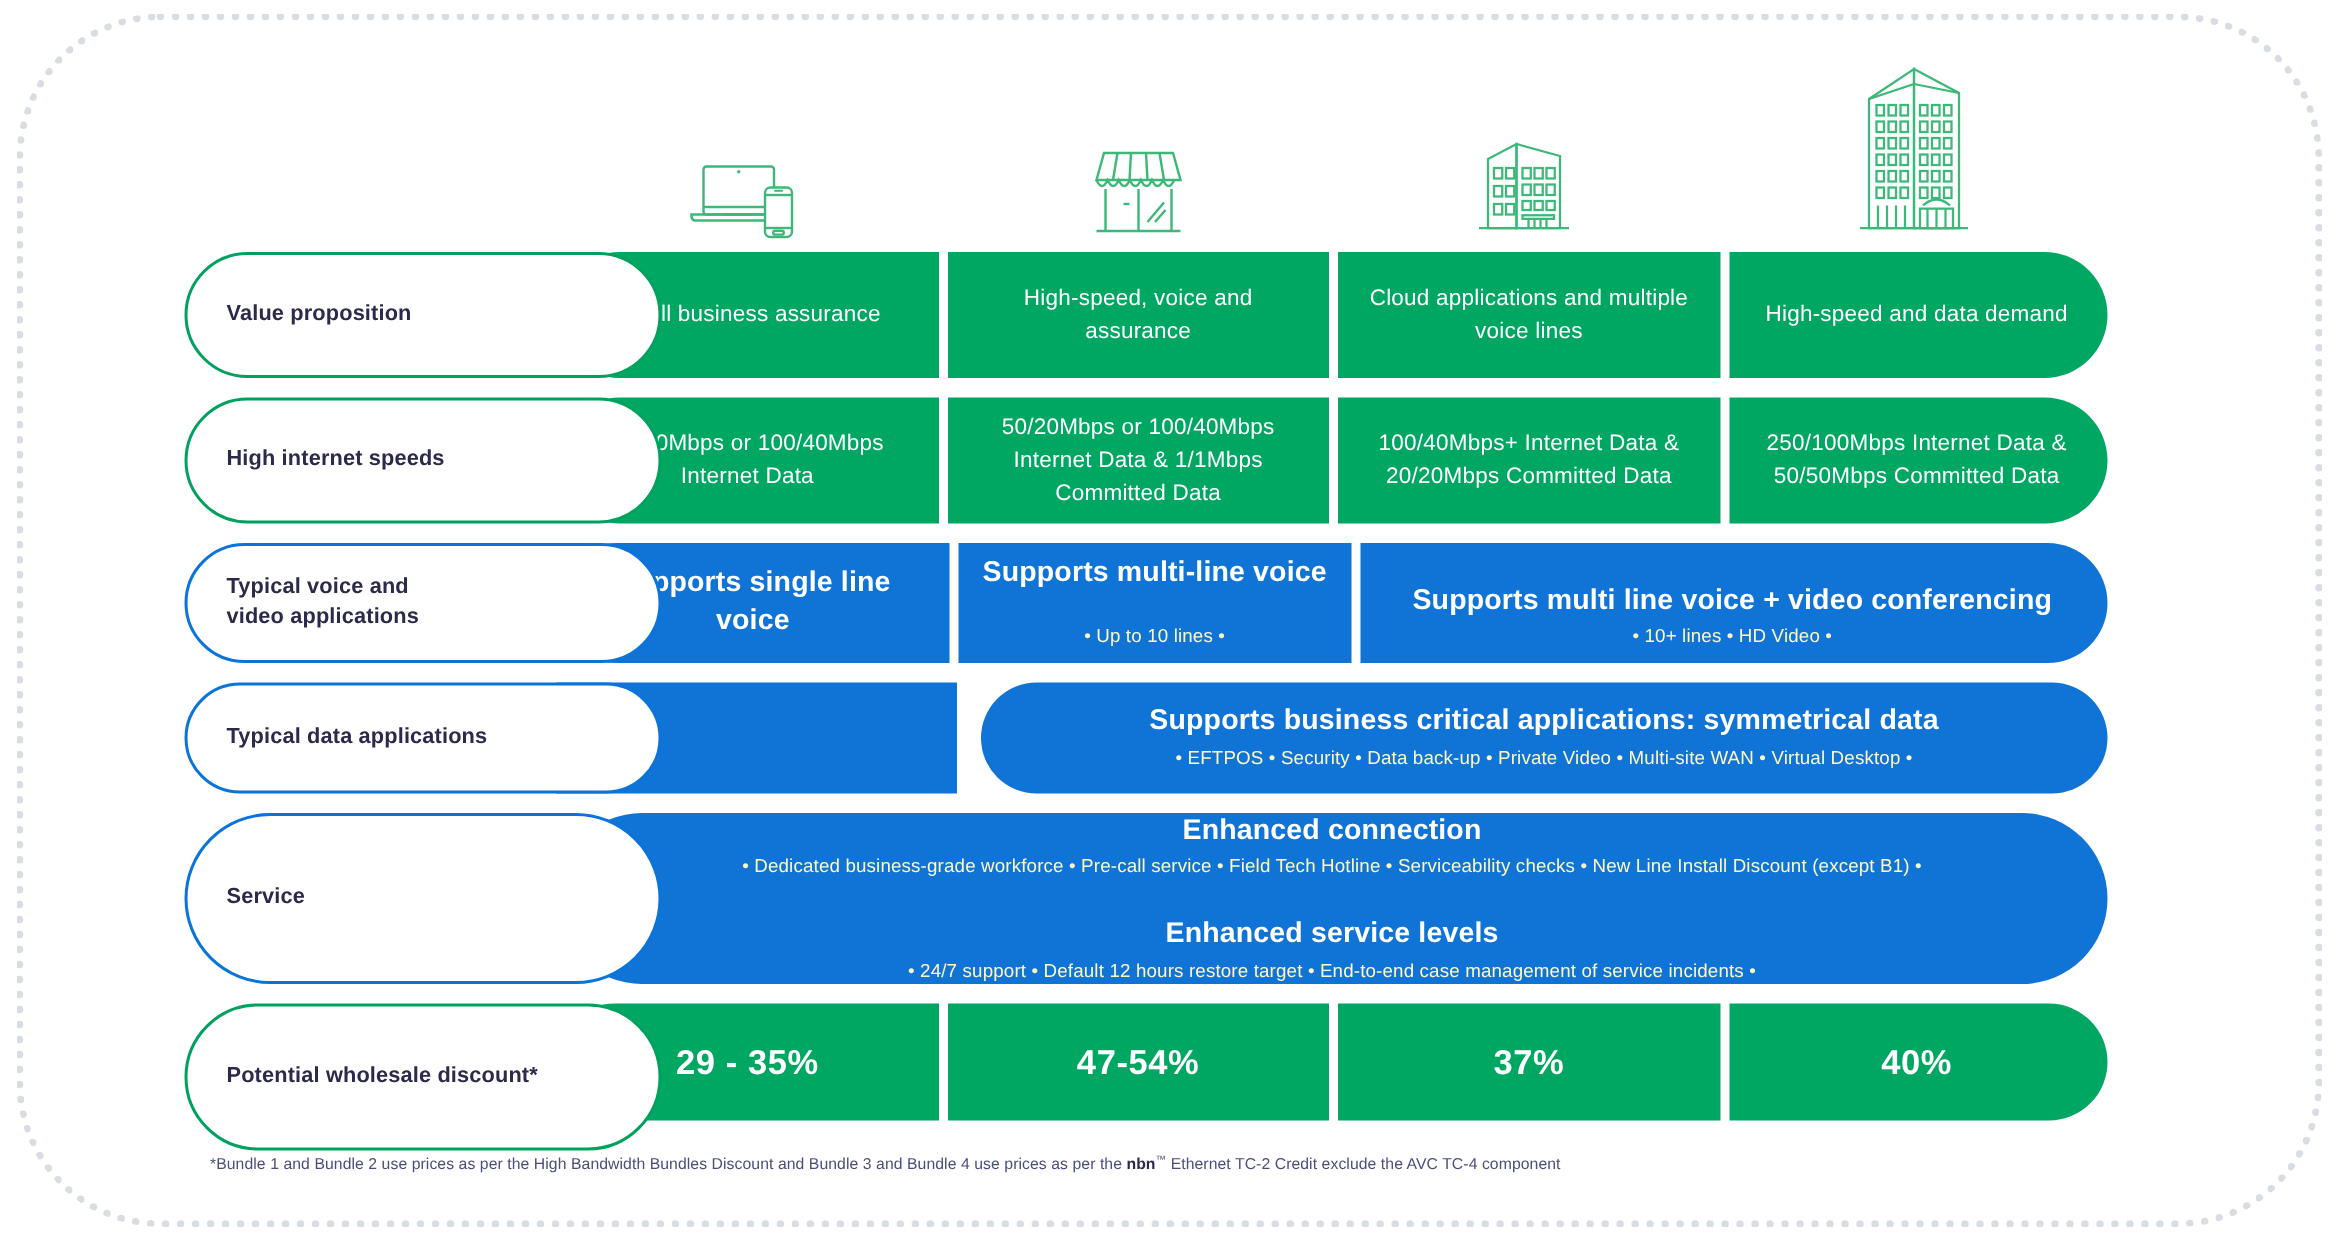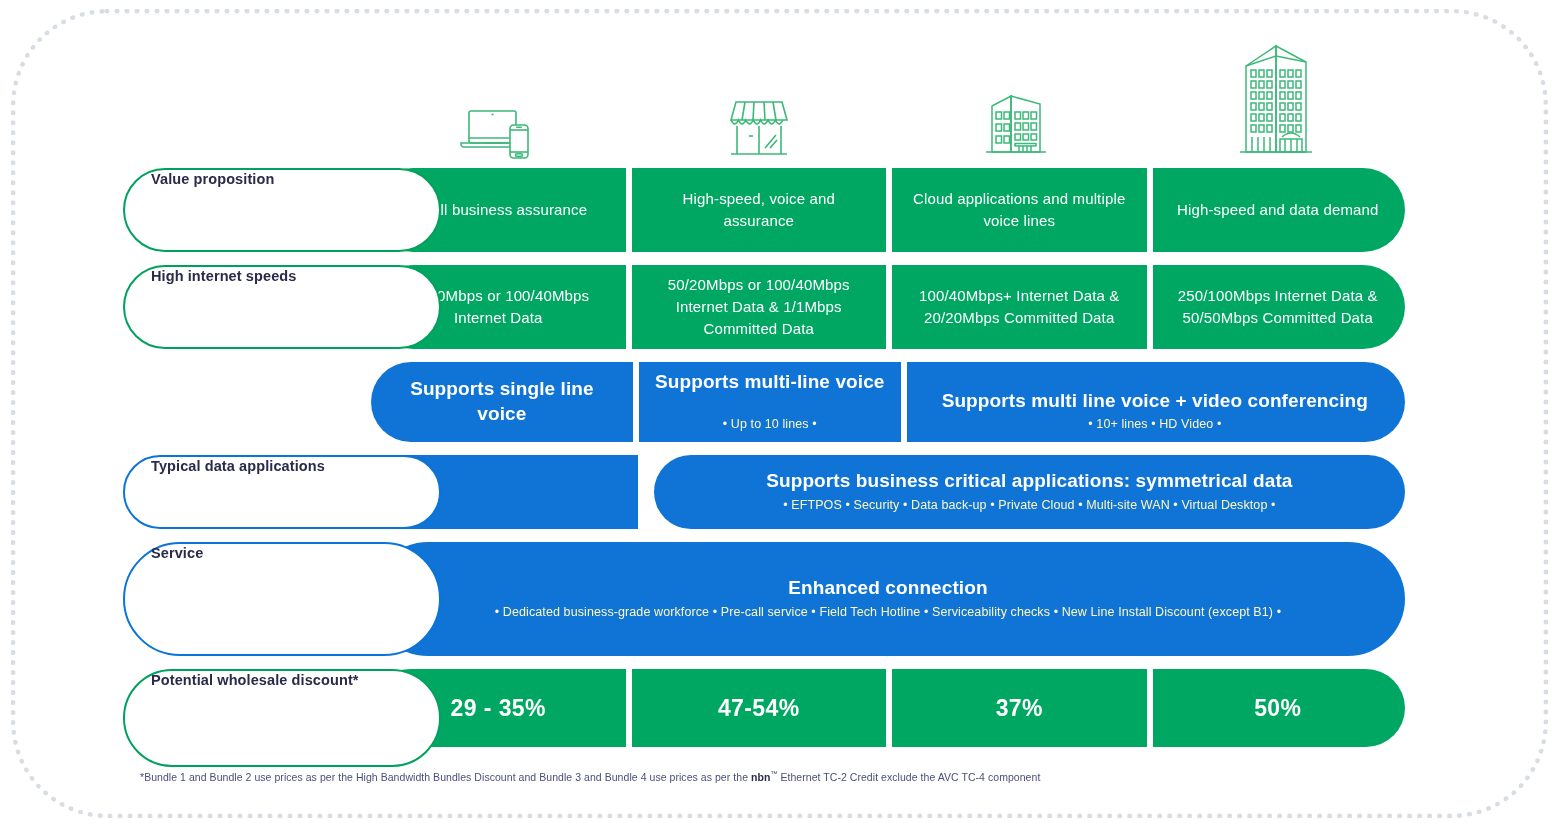--- a/index.html
+++ b/index.html
@@ -69,20 +69,21 @@
     position: absolute;
     left: 0;
     top: 0;
     bottom: 0;
     width: 318px;
     border: 2px solid #00a15d;
     border-radius: 999px;
     background: #ffffff;
     box-sizing: border-box;
     display: flex;
+    align-items: center;
     z-index: 3;
   }
   .row.blue .label-pill { border-color: #0a74da; }
   .label-text {
     padding-left: 26px;
     font-size: 14.5px;
     font-weight: bold;
     color: #2a2a4a;
     line-height: 1.35;
     letter-spacing: .1px;
@@ -356,20 +357,26 @@
         <div class="cell">
           <div class="plain">100/40Mbps+ Internet Data &amp; 20/20Mbps Committed Data</div>
         </div>
         <div class="cell last">
           <div class="plain">250/100Mbps Internet Data &amp; 50/50Mbps Committed Data</div>
         </div>
       </div>
     </div>
 
     <div class="row r-voice blue">
+      <div class="label-pill">
+        <div class="label-text">
+          <div>Typical voice and</div>
+          <div>video applications</div>
+        </div>
+      </div>
       <div class="cells span-voice">
         <div class="cell first c1">
           <div class="head">Supports single line voice</div>
         </div>
         <div class="cell c2">
           <div class="head">Supports multi-line voice</div>
           <div class="sub">• Up to 10 lines •</div>
         </div>
         <div class="cell last c34">
           <div class="head">Supports multi line voice + video conferencing</div>
@@ -379,55 +386,59 @@
     </div>
 
     <div class="row r-data blue">
       <div class="label-pill">
         <div class="label-text">Typical data applications</div>
       </div>
       <div class="cells span-data">
         <div class="cell blank"></div>
         <div class="cell only merged">
           <div class="head">Supports business critical applications: symmetrical data</div>
-          <div class="sub">• EFTPOS • Security  • Data back-up • Private Cloud • Multi-site WAN • Virtual Desktop •</div>
+          <div class="sub">• EFTPOS • Security  • Data back-up • Private Video • Multi-site WAN • Virtual Desktop •</div>
         </div>
       </div>
     </div>
 
     <div class="row r-service blue">
       <div class="label-pill">
         <div class="label-text">Service</div>
       </div>
       <div class="cells span-service">
         <div class="cell only">
           <div class="svc-block">
             <div class="head">Enhanced connection</div>
             <div class="sub">• Dedicated business-grade workforce • Pre-call service • Field Tech Hotline • Serviceability checks • New Line Install Discount (except B1) •</div>
           </div>
+          <div class="svc-block">
+            <div class="head">Enhanced service levels</div>
+            <div class="sub">• 24/7 support • Default 12 hours restore target • End-to-end case management of service incidents •</div>
+          </div>
         </div>
       </div>
     </div>
 
     <div class="row r-disc">
       <div class="label-pill">
         <div class="label-text">Potential wholesale discount*</div>
       </div>
       <div class="cells">
         <div class="cell first">
           <div class="pct">29 - 35%</div>
         </div>
         <div class="cell">
           <div class="pct">47-54%</div>
         </div>
         <div class="cell">
           <div class="pct">37%</div>
         </div>
         <div class="cell last">
-          <div class="pct">50%</div>
+          <div class="pct">40%</div>
         </div>
       </div>
     </div>
 
   </div>
 
   <div class="footnote"><span>*Bundle 1 and Bundle 2 use prices as per the High Bandwidth Bundles Discount and Bundle 3 and Bundle 4 use prices as per the </span><b>nbn</b><sup>™</sup><span> Ethernet TC-2  Credit exclude the AVC TC-4 component</span></div>
 
 </div>
 

